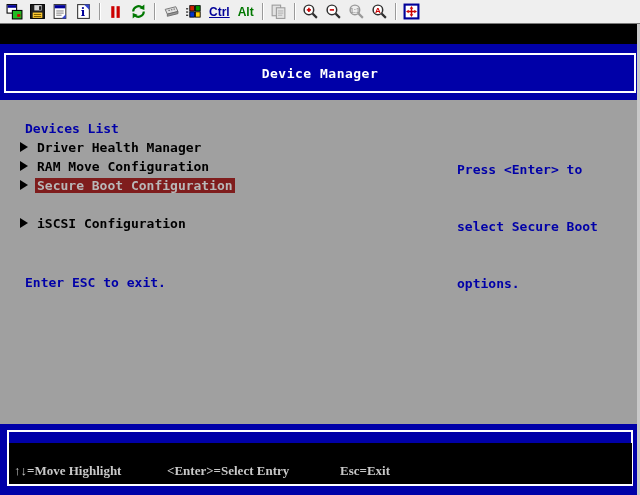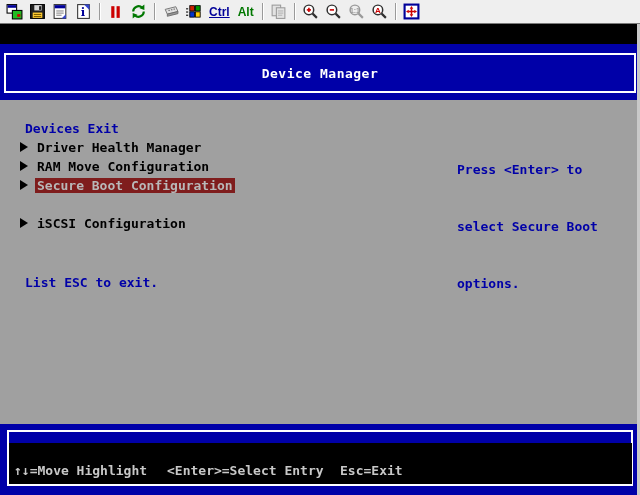--- a/index.html
+++ b/index.html
@@ -41,21 +41,21 @@
                    border-bottom:5px solid transparent; }
   .menu-row .label { position:absolute; left:23px; top:0; line-height:15px;
                      color:#000; padding:0 2px; white-space:pre; }
   .menu-row.selected .label { background:#7f1d1d; color:#b8b8b8; }
   .help-right { position:absolute; left:457px; top:22px; color:#0000a8; line-height:19px; white-space:pre; }
   .esc-hint { position:absolute; left:25px; top:175px; color:#0000a8; line-height:15px; }
 
   .footer-band { position:absolute; top:400px; left:0; width:637px; height:71px; background:#0000a8; }
   .footer-box { position:absolute; top:6px; left:7px; width:626px; height:56px;
                 border:2px solid #ffffff; background:#0000a8; }
-  .footer-black { position:absolute; top:11px; left:0; width:623px; height:41px; background:#000; }
+  .footer-black { position:absolute; top:11px; left:0; width:623px; height:41px; background:#000;font-family:Liberation Serif, serif; }
   .footer-black span { position:absolute; top:20px; color:#c8c8c8; line-height:15px; white-space:pre; }
   .hint-move   { left:5px; }
   .hint-select { left:158px; }
   .hint-exit   { left:331px; }
 </style>
 </head>
 <body>
 
 <div class="app">
 
@@ -213,21 +213,21 @@
       <div class="band-top"></div>
 
       <div class="header-band">
         <div class="title-box">
           <span>Device Manager</span>
         </div>
       </div>
 
       <div class="main">
 
-        <div class="menu-header">Devices Exit</div>
+        <div class="menu-header">Devices List</div>
 
         <div class="menu-row" style="top:40px">
           <span class="tri"></span>
           <span class="label">Driver Health Manager</span>
         </div>
 
         <div class="menu-row" style="top:59px">
           <span class="tri"></span>
           <span class="label">RAM Move Configuration</span>
         </div>
@@ -242,21 +242,21 @@
           <span class="tri"></span>
           <span class="label">iSCSI Configuration</span>
         </div>
 
         <div class="help-right">
           <div>Press &lt;Enter&gt; to</div>
           <div>select Secure Boot</div>
           <div>options.</div>
         </div>
 
-        <div class="esc-hint">List ESC to exit.</div>
+        <div class="esc-hint">Enter ESC to exit.</div>
       </div>
 
       <div class="footer-band">
         <div class="footer-box">
           <div class="footer-black">
             <span class="hint-move">↑↓=Move Highlight</span>
             <span class="hint-select">&lt;Enter&gt;=Select Entry</span>
             <span class="hint-exit">Esc=Exit</span>
           </div>
         </div>

